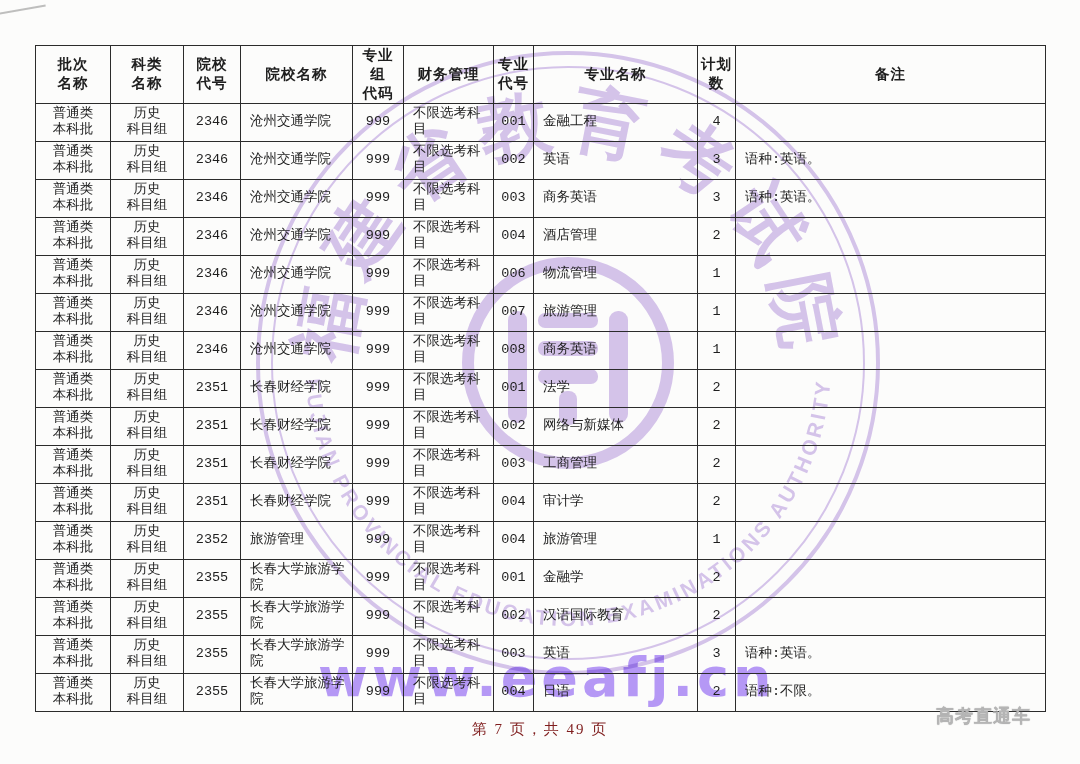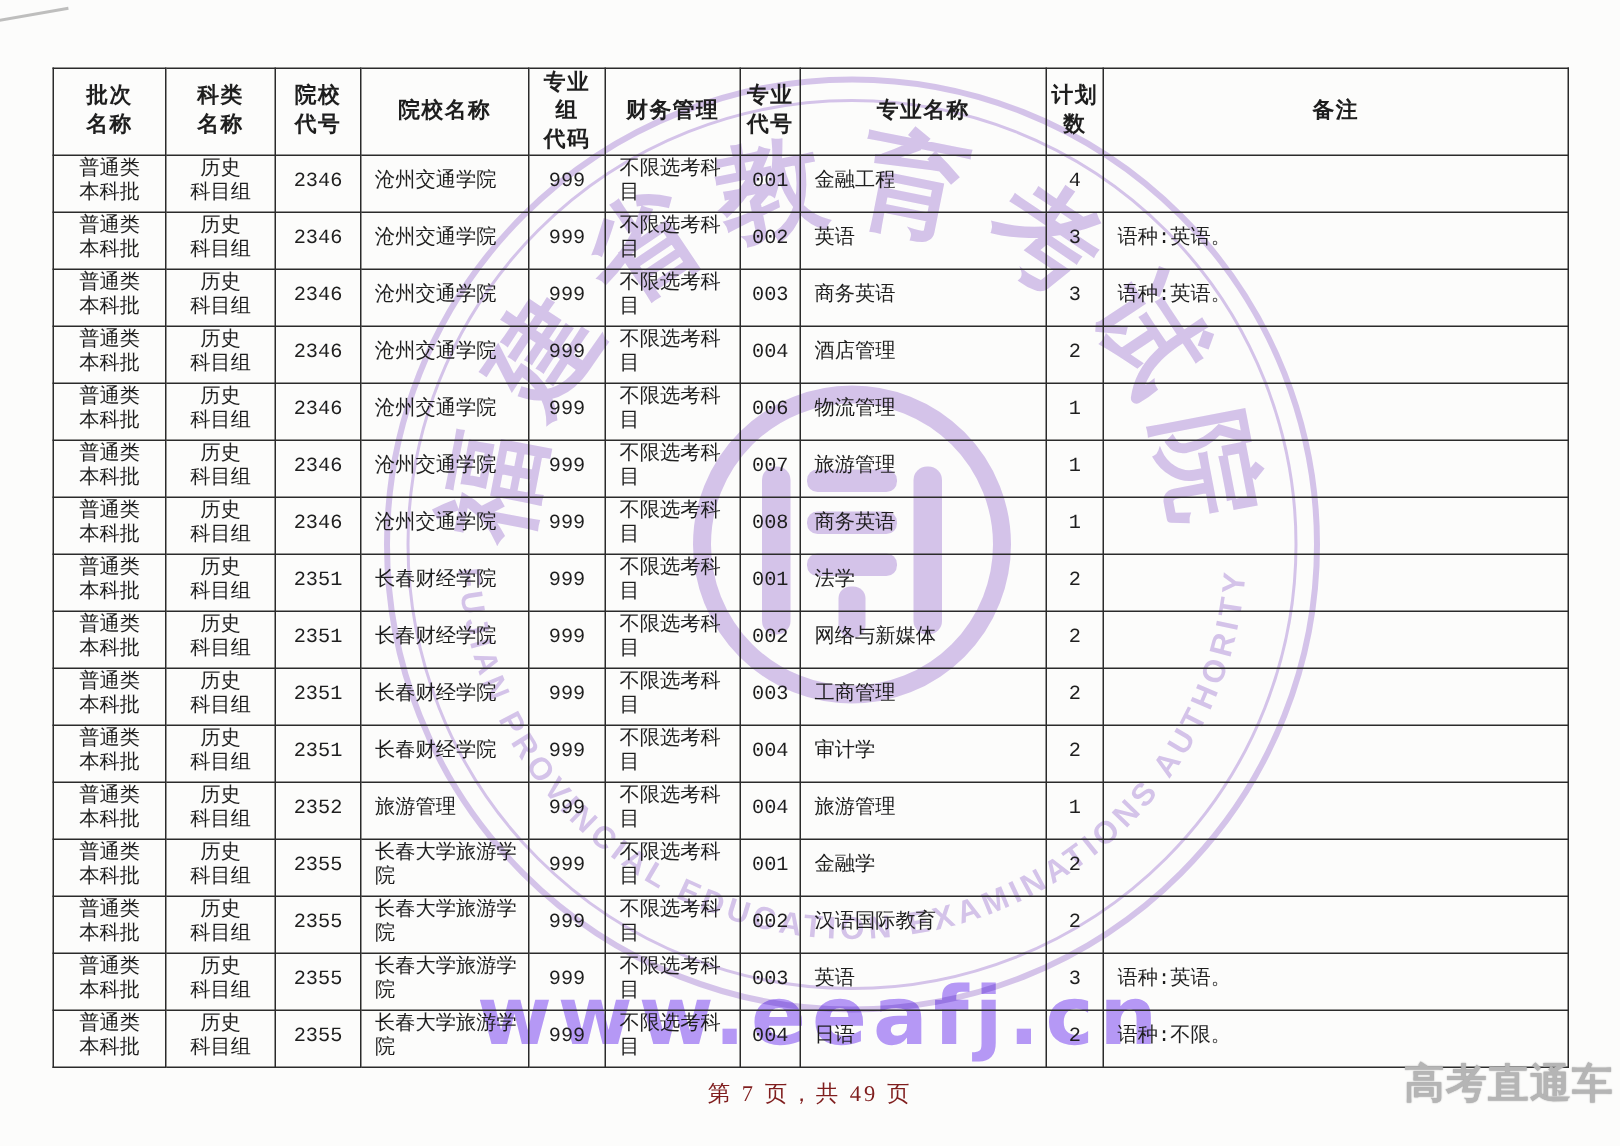--- a/index.html
+++ b/index.html
@@ -46,21 +46,21 @@
 
   
   .footer{
     position:absolute;left:35px;top:720px;width:1010px;
     text-align:center;font-size:15px;letter-spacing:2px;color:#7f1d1d;
   }
 
   
   .brand{
     position:absolute;left:936px;top:704px;width:140px;
-    font-size:27px;font-weight:bold;letter-spacing:1px;
+    font-size:18px;font-weight:bold;letter-spacing:1px;
     color:#b5b5b5;text-shadow:0 0 1px #8f8f8f;
     font-family:"Liberation Sans","DejaVu Sans",sans-serif;
   }
 
   
   .wm-seal{
     position:absolute;left:228px;top:18px;width:680px;height:700px;
     opacity:.52;mix-blend-mode:multiply;pointer-events:none;
   }
   .wm-url{

